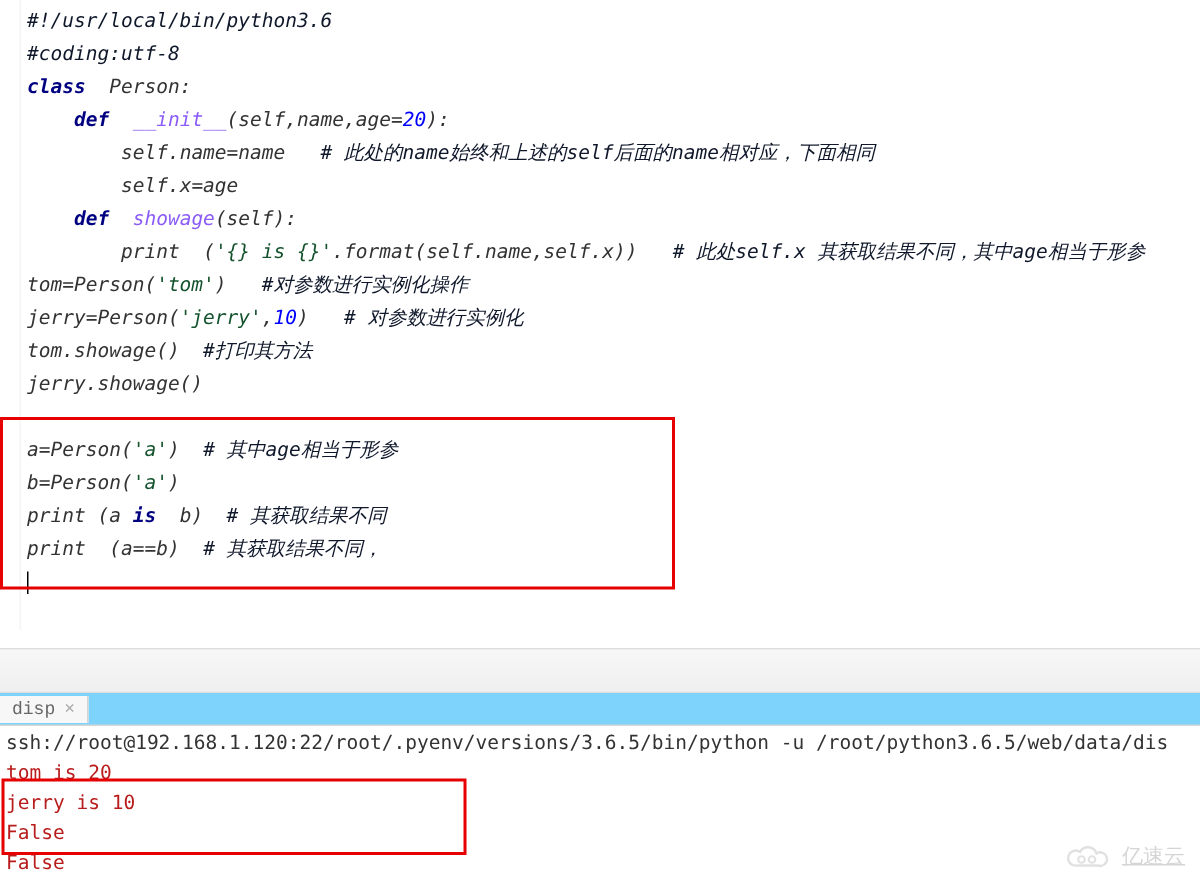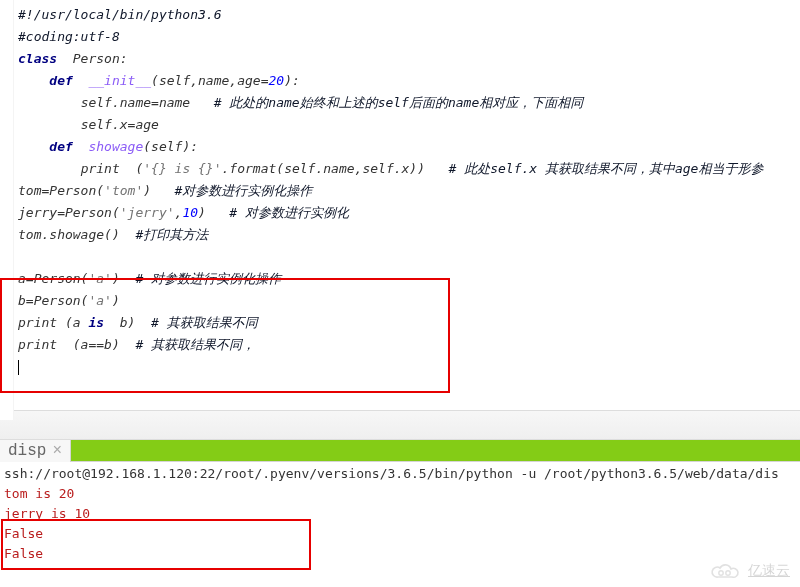--- a/index.html
+++ b/index.html
@@ -17,21 +17,21 @@
       padding: 4px 0 4px 18px;
       line-height: 22px;
       font-style: italic;
       background: #fff;
     }
     .line { white-space: pre; font-family: "Consolas", "Monaco", monospace; }
     .comment { color: #0f172a; font-style: italic; }
     .keyword { color: #000080; font-weight: bold; }
     .classname { color: #333; }
     .fnname { color: #8b5cf6; }
-    .string { color: #737373; }
+    .string { color: #14532d; }
     .number { color: #0000ff; }
     .builtin { color: #333; }
     .ident { color: #333; }
     .cursor-line {
       border-left: 1px solid #000;
       height: 15px;
       display: inline-block;
       vertical-align: middle;
     }
     .highlight-box-1 {
@@ -55,25 +55,25 @@
     .divider {
       height: 30px;
       background: linear-gradient(#f7f7f7,#efefef);
       border-top: 1px solid #ddd;
       border-bottom: 1px solid #ddd;
       margin-top: 28px;
     }
     .tab-bar {
       display: flex;
       align-items: center;
-      background: #84cc16;
+      background: #7dd3fc;
       border-bottom: 1px solid #d5d5d5;
       height: 22px;
       font-style: normal;
-      font-size: 16px;
+      font-size: 12px;
     }
     .tab {
       display: inline-flex;
       align-items: center;
       gap: 6px;
       padding: 2px 8px;
       background: #f7f7f7;
       border-right: 1px solid #d5d5d5;
       color: #666;
     }
@@ -121,22 +121,23 @@
   <div class="line"><span class="comment">#coding:utf-8</span></div>
   <div class="line"><span class="keyword">class</span><span class="ident">  </span><span class="classname">Person:</span></div>
   <div class="line">    <span class="keyword">def</span>  <span class="fnname">__init__</span><span class="ident">(self,name,age=</span><span class="number">20</span><span class="ident">):</span></div>
   <div class="line">        <span class="ident">self.name=name</span><span class="comment">   # 此处的name始终和上述的self后面的name相对应，下面相同</span></div>
   <div class="line">        <span class="ident">self.x=age</span></div>
   <div class="line">    <span class="keyword">def</span>  <span class="fnname">showage</span><span class="ident">(self):</span></div>
   <div class="line">        <span class="builtin">print</span><span class="ident">  (</span><span class="string">'{} is {}'</span><span class="ident">.format(self.name,self.x))</span><span class="comment">   # 此处self.x 其获取结果不同，其中age相当于形参</span></div>
   <div class="line"><span class="ident">tom=Person(</span><span class="string">'tom'</span><span class="ident">)</span><span class="comment">   #对参数进行实例化操作</span></div>
   <div class="line"><span class="ident">jerry=Person(</span><span class="string">'jerry'</span><span class="ident">,</span><span class="number">10</span><span class="ident">)</span><span class="comment">   # 对参数进行实例化</span></div>
   <div class="line"><span class="ident">tom.showage()</span><span class="comment">  #打印其方法</span></div>
+  <div class="line"><span class="ident">jerry.showage()</span></div>
   <div class="line">&nbsp;</div>
-  <div class="line"><span class="ident">a=Person(</span><span class="string">'a'</span><span class="ident">)</span><span class="comment">  # 对参数进行实例化操作</span></div>
+  <div class="line"><span class="ident">a=Person(</span><span class="string">'a'</span><span class="ident">)</span><span class="comment">  # 其中age相当于形参</span></div>
   <div class="line"><span class="ident">b=Person(</span><span class="string">'a'</span><span class="ident">)</span></div>
   <div class="line"><span class="builtin">print</span><span class="ident"> (a </span><span class="keyword">is</span><span class="ident">  b)</span><span class="comment">  # 其获取结果不同</span></div>
   <div class="line"><span class="builtin">print</span><span class="ident">  (a==b)</span><span class="comment">  # 其获取结果不同，</span></div>
   <div class="line"><span class="cursor-line"></span></div>
 </div>
 
 <div class="divider"></div>
 
 <div class="tab-bar">
   <div class="tab">

